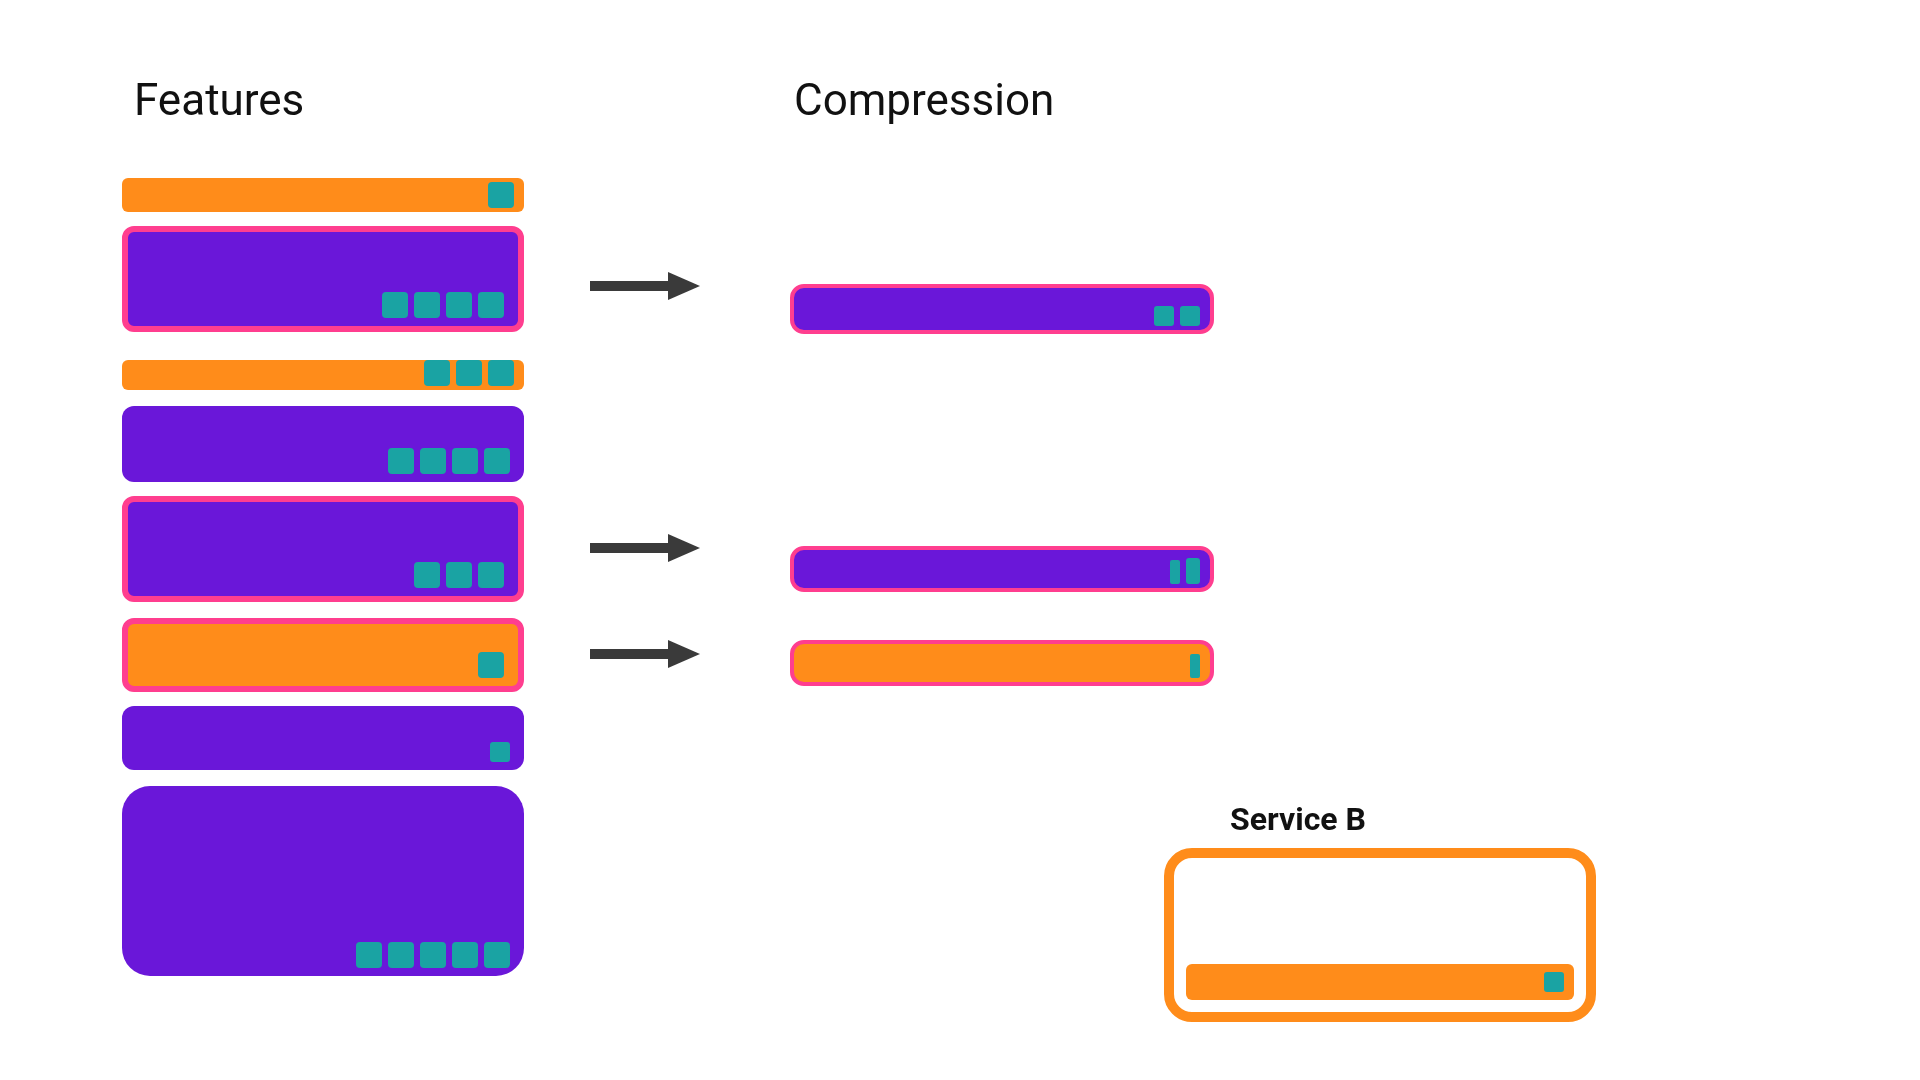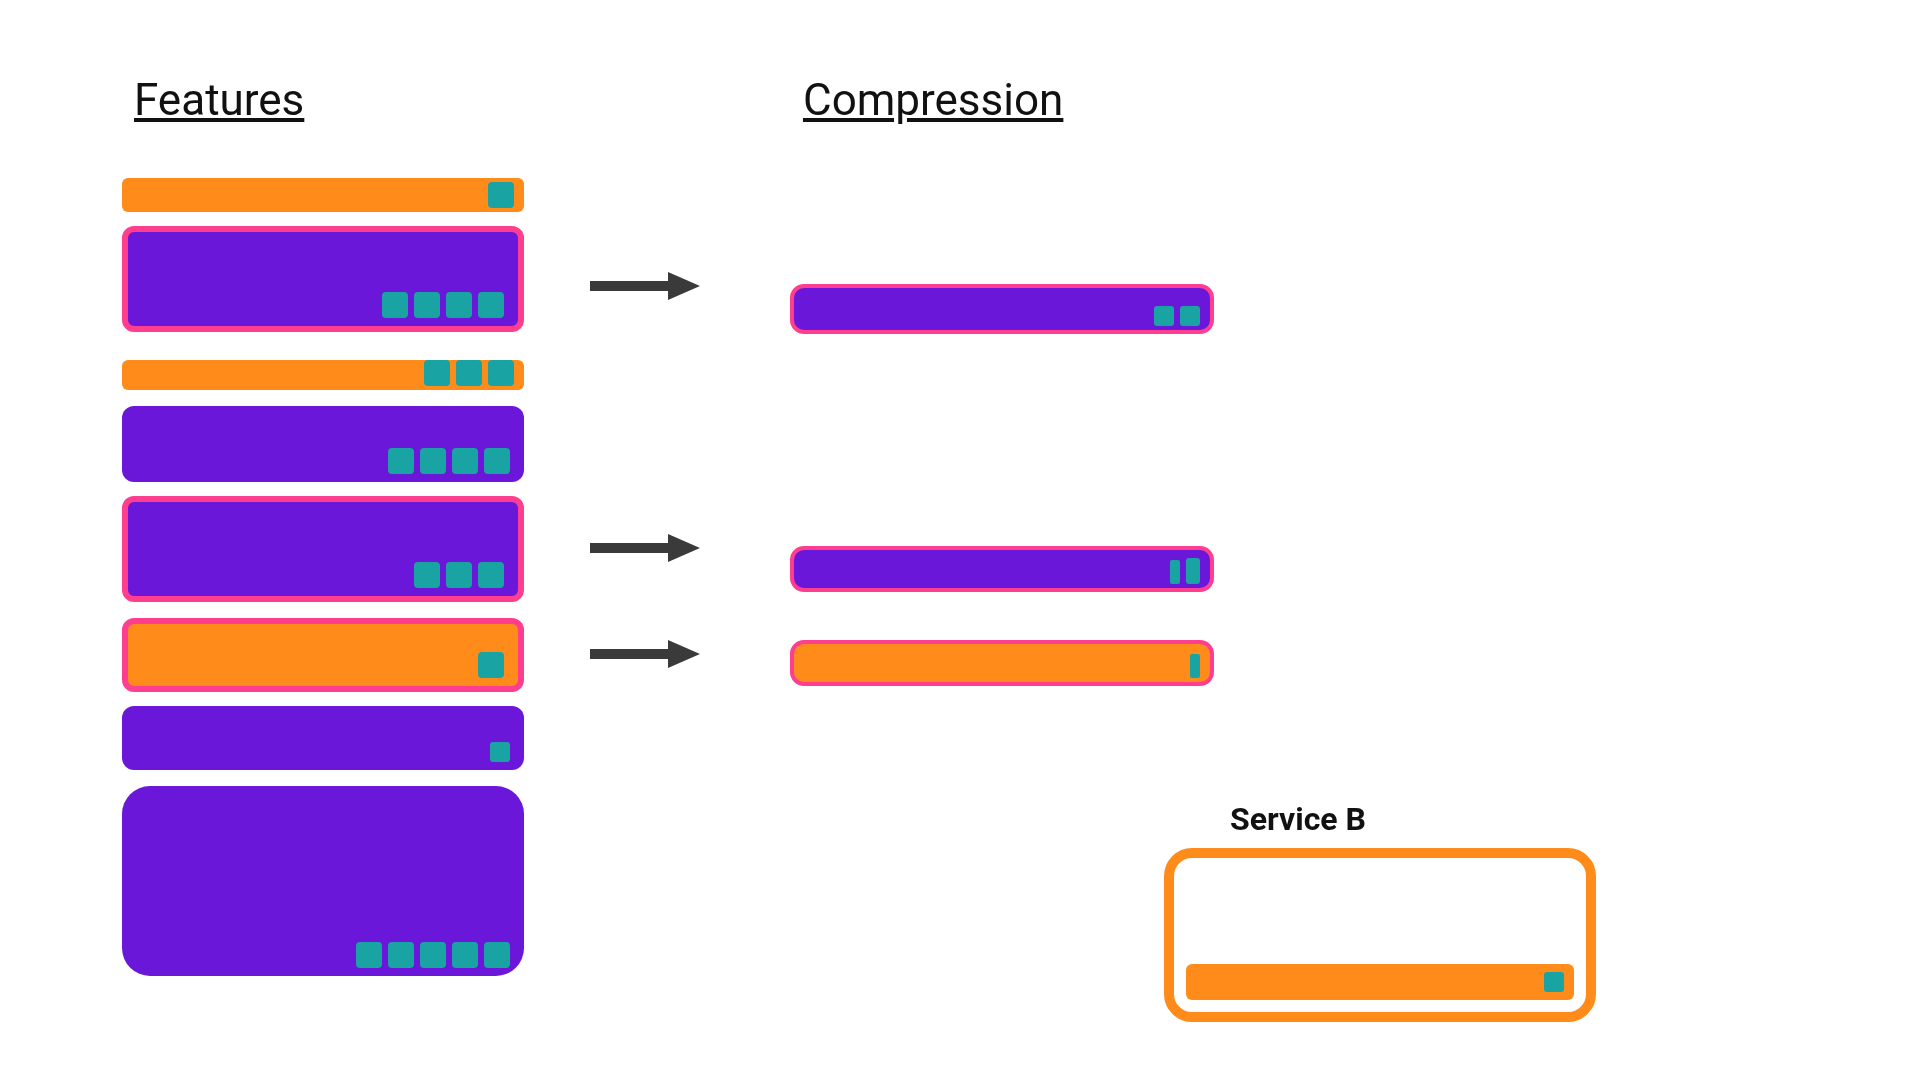--- a/index.html
+++ b/index.html
@@ -12,21 +12,20 @@
   }
   .canvas {
     position: relative;
     width: 1920px; height: 1080px;
   }
   .heading {
     position: absolute;
     font-size: 44px;
     font-weight: 400;
     color: #111;
-    text-decoration: underline;
   }
   .heading-bold {
     position: absolute;
     font-size: 32px;
     font-weight: 700;
     color: #111;
     margin-left: 48px;
   }
   .block {
     position: absolute;
@@ -76,21 +75,21 @@
     align-items: center;
     justify-content: flex-end;
     padding-right: 10px;
   }
 </style>
 </head>
 <body>
 <div class="canvas">
 
 <div class="heading" style="left:134px; top:74px;">Features</div>
-<div class="heading" style="left:794px; top:74px;margin-left:9px;">Compression</div>
+<div class="heading" style="left:794px; top:74px;">Compression</div>
 <div class="heading-bold" style="left:1182px; top:800px;">Service B</div>
 
 <div id="features-col">
       <div class="block thin" style="left: 122px; top: 178px; width: 402px; height: 34px; background: rgb(255, 140, 26);">
         <span class="teal-tick "></span>
       </div>
       <div class="block outline" style="left: 122px; top: 226px; width: 402px; height: 106px; background: rgb(106, 23, 217); border-color: rgb(255, 62, 143);">
         <span class="teal-tick "></span>
         <span class="teal-tick "></span>
         <span class="teal-tick "></span>

